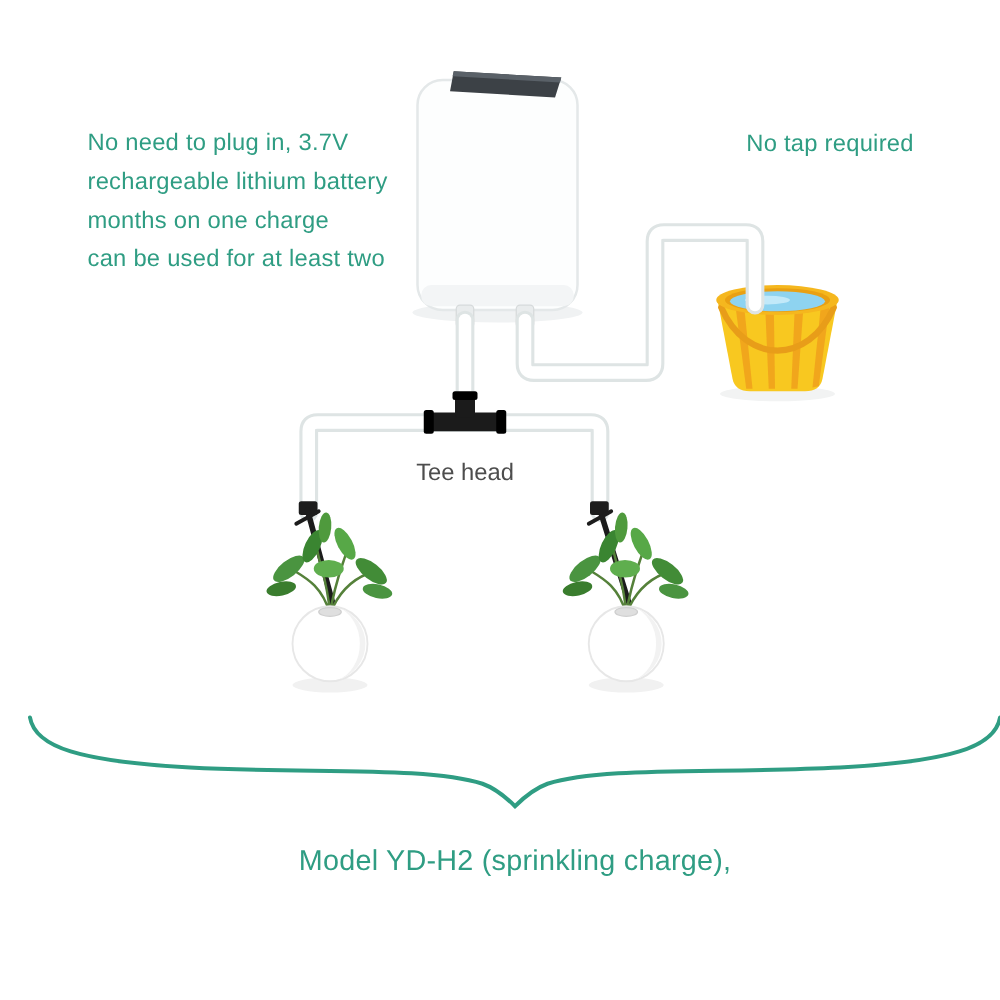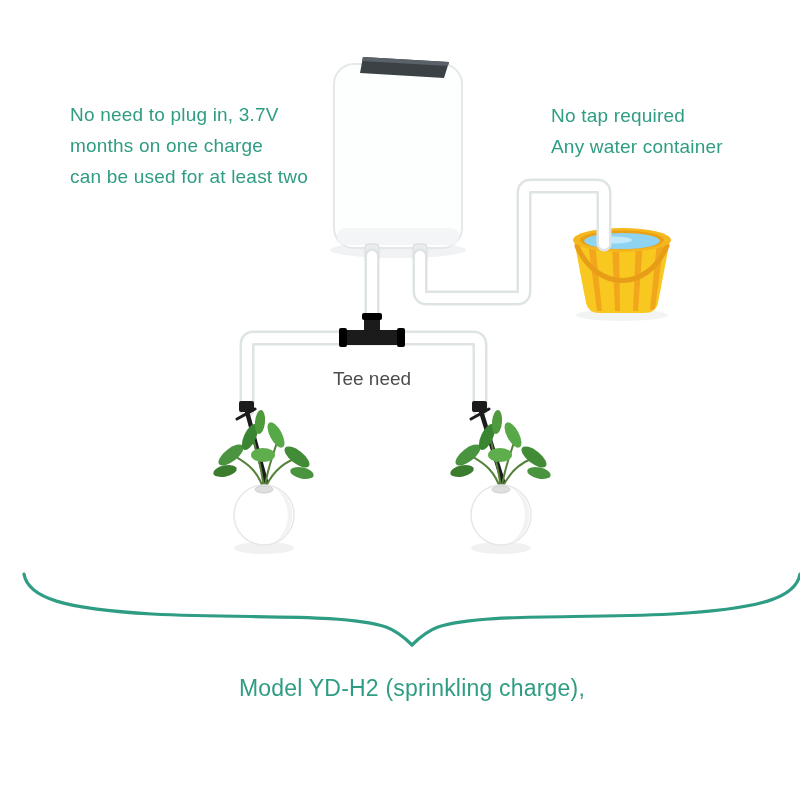--- a/index.html
+++ b/index.html
@@ -15,21 +15,21 @@
   }
   .scene-svg { position: absolute; left: 0; top: 0; }
   .note {
     position: absolute;
     color: #2f9d83;
     font-size: 19px;
     line-height: 31px;
     letter-spacing: 0.2px;
   }
   .note-left  { left: 58px;  top: 99px;  }
-  .note-right { left: 539px; top: 100px; }
+  .note-right { left: 585px; top: 100px; }
   .tee-label {
     position: absolute;
     left: 292px;
     top: 368px;
     width: 136px;
     text-align: center;
     color: #4d4d4d;
     font-size: 19px;
   }
   .caption {
@@ -126,28 +126,28 @@
     </g>
 
     <use href="#plantDef" transform="translate(252,515)"></use>
     <use href="#plantDef" transform="translate(489,515)"></use>
 
     <path d="M12 574 C 16 598, 52 609, 140 614 C 240 619, 330 613, 374 627 C 385 631, 393 638, 400 645 C 407 638, 415 631, 426 627 C 470 613, 560 619, 660 614 C 748 609, 784 598, 788 574" stroke="#2f9d83" stroke-width="3.2" fill="none" stroke-linecap="round"></path>
   </svg>
 
   <div class="note note-left">
     <div>No need to plug in, 3.7V</div>
+    <div>rechargeable lithium battery</div>
     <div>months on one charge</div>
     <div>can be used for at least two</div>
   </div>
 
   <div class="note note-right">
     <div>No tap required</div>
-    <div>Any water container</div>
   </div>
 
-  <div class="tee-label">Tee need</div>
+  <div class="tee-label">Tee head</div>
 
   <div class="caption">
     <div>Model YD-H2 (sprinkling charge),</div>
   </div>
 
 </div>
 
 </body></html>

